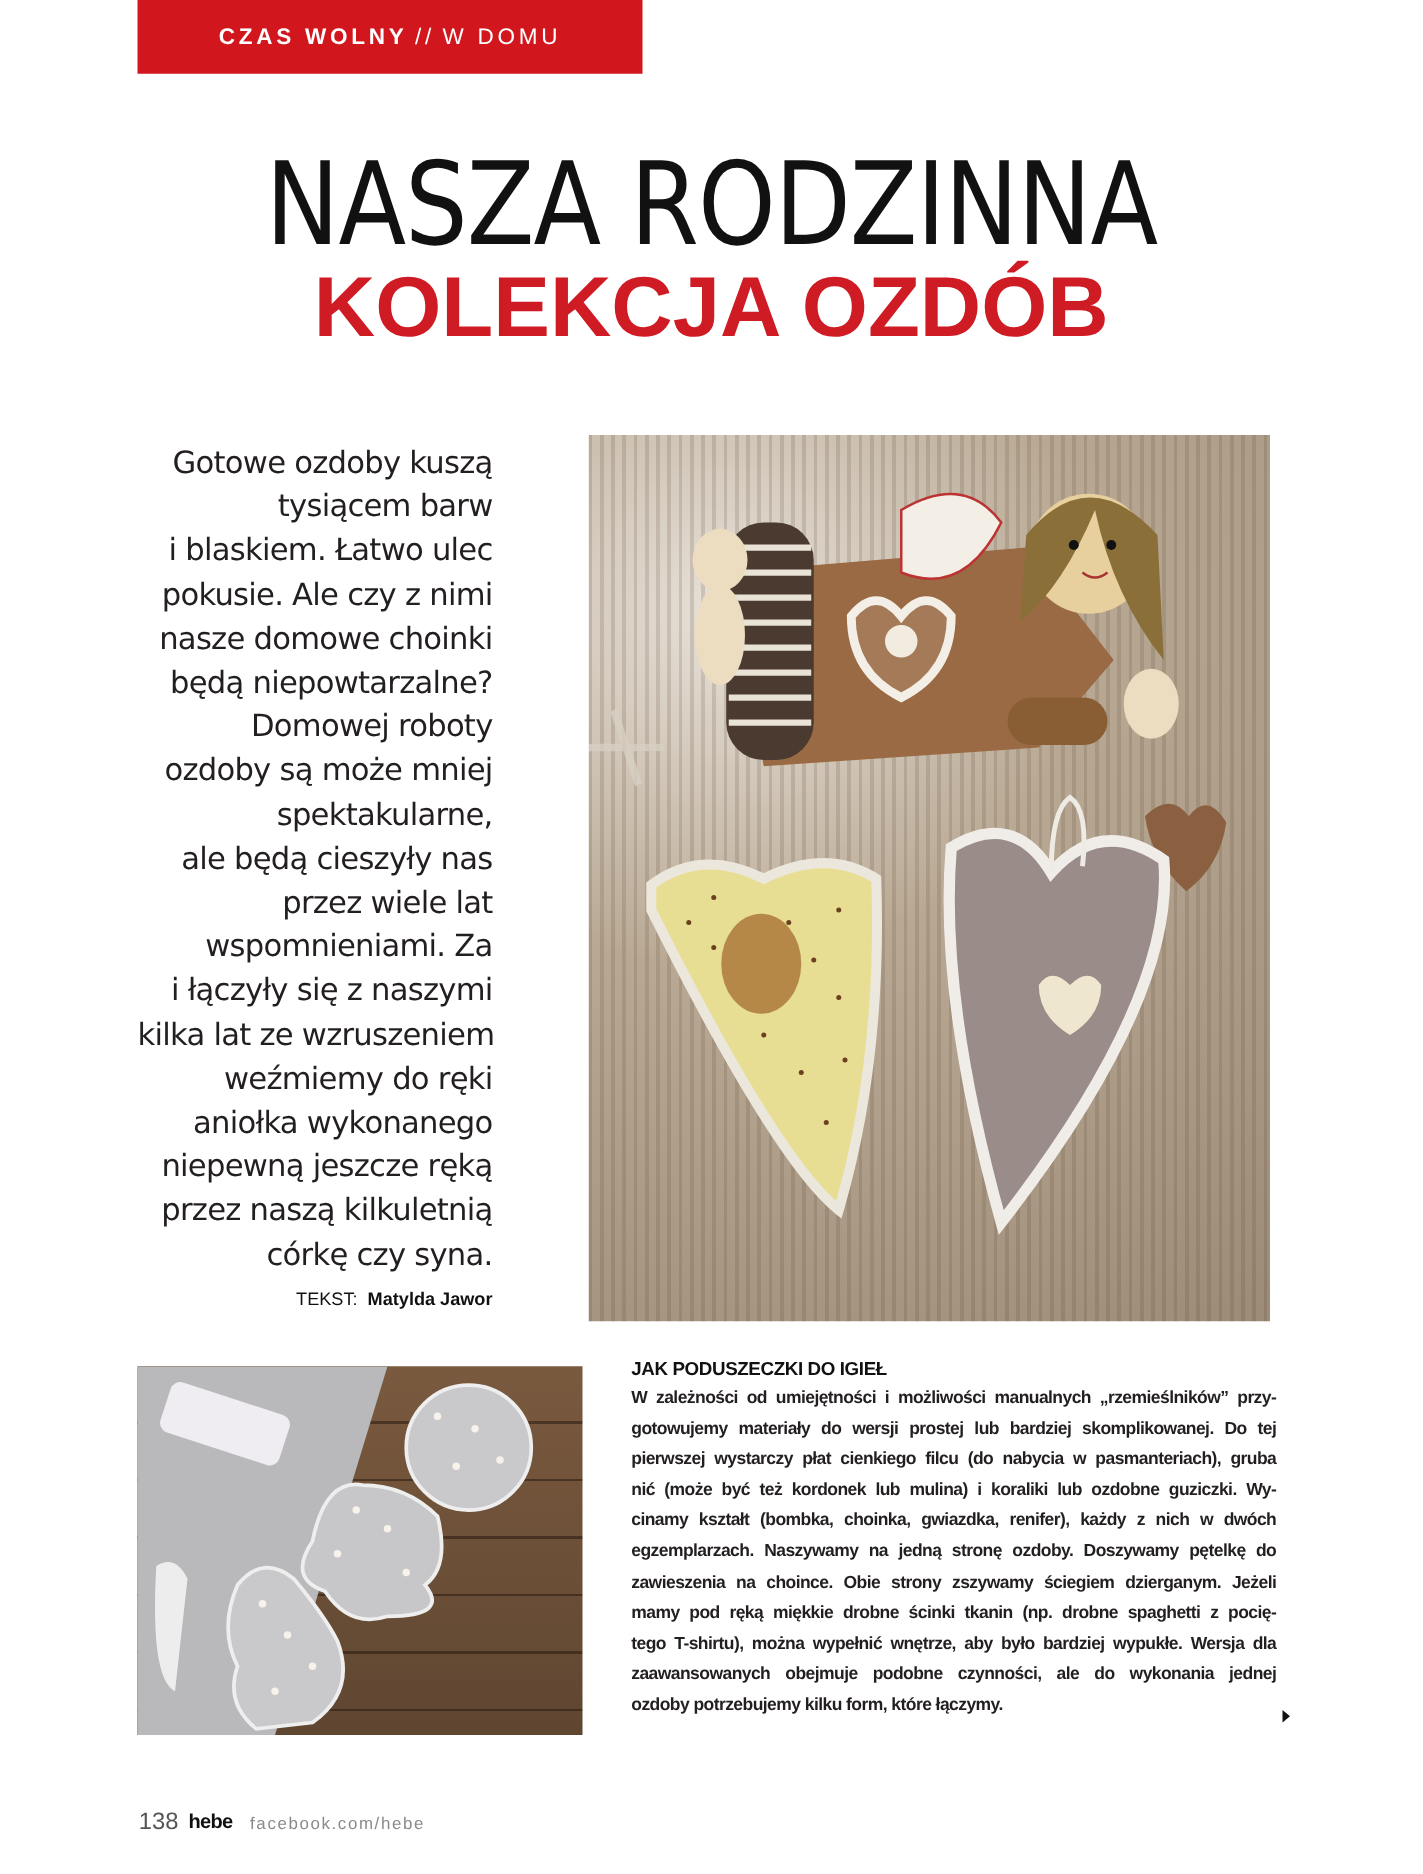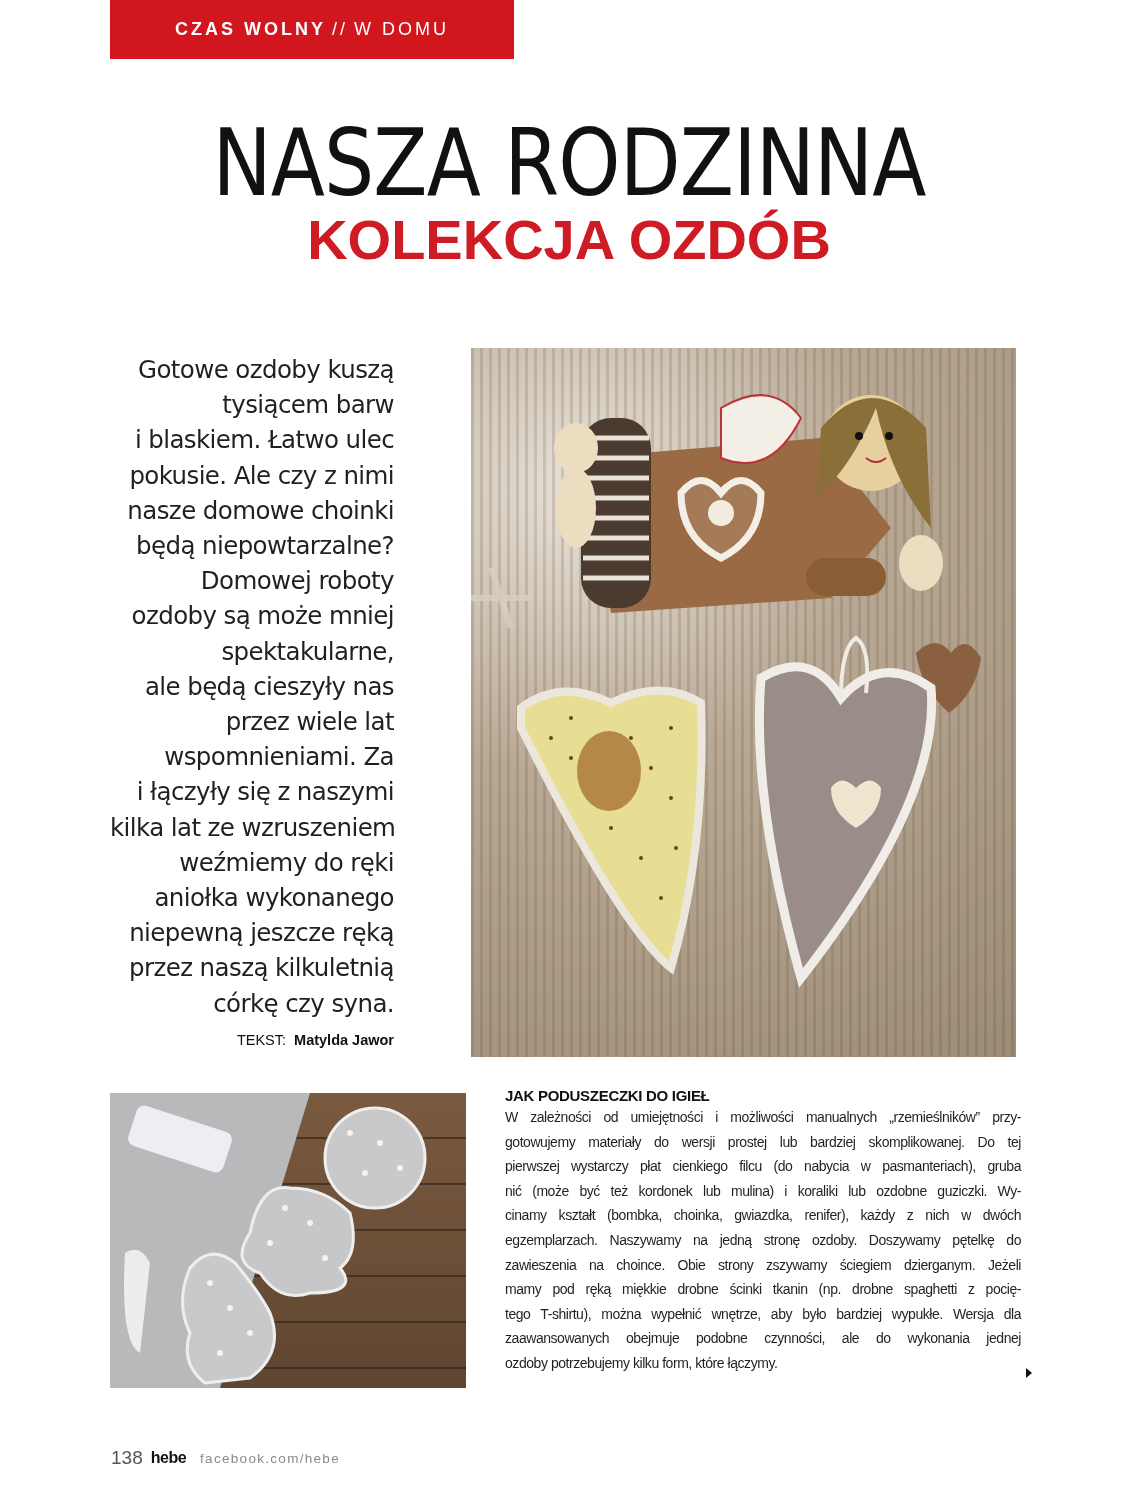--- a/index.html
+++ b/index.html
@@ -14,21 +14,21 @@
   }
   .section-banner .strong { font-weight: bold; }
   .section-banner .sep { margin: 0 6px; font-weight: normal; }
   .title-1 {
     position: absolute; left: 0; width: 1138px; top: 118px; text-align: center;
     font-size: 92px; font-weight: normal; color: #111; letter-spacing: -1px; line-height: 1;
     font-family: "DejaVu Sans", sans-serif; transform: scaleX(0.86);
   }
   .title-2 {
     position: absolute; left: 0; width: 1138px; top: 212px; text-align: center;
-    font-size: 56px; font-weight: bold; color: #cf1b24; line-height: 1; letter-spacing: 0px;
+    font-size: 68px; font-weight: bold; color: #cf1b24; line-height: 1; letter-spacing: 0px;
     font-family: "Liberation Sans", sans-serif;
   }
   .lead {
     position: absolute; left: 110px; top: 352px; width: 284px; text-align: right;
     font-size: 24.5px; line-height: 35.2px; color: #231f20; font-family: "DejaVu Sans", sans-serif;
     letter-spacing: -0.6px;
   }
   .lead div { white-space: nowrap; }
   .byline {
     position: absolute; left: 110px; top: 1032px; width: 284px; text-align: right;
@@ -54,21 +54,21 @@
     clip-path: polygon(0 0, 100% 0, 55% 100%, 0 100%);
   }
   .box-title {
     position: absolute; left: 505px; top: 1087px; font-size: 15px; font-weight: bold; color: #111;
     letter-spacing: -0.3px;
   }
   .box-body {
     position: absolute; left: 505px; top: 1105px; width: 516px;
     font-size: 14px; line-height: 24.6px; color: #231f20; letter-spacing: -0.45px;
   }
-  .box-body div { white-space: nowrap; text-align: justify; text-align-last: justify; }
+  .box-body div { white-space: nowrap; text-align: justify; text-align-last: justify; font-weight: bold; }
   .box-body div.last { text-align-last: left; }
   .arrow {
     position: absolute; left: 1026px; top: 1368px; width: 0; height: 0;
     border-top: 5px solid transparent; border-bottom: 5px solid transparent; border-left: 6px solid #111;
   }
   .footer { position: absolute; left: 111px; top: 1447px; display: flex; align-items: center; gap: 8px; }
   .footer .page { font-size: 19px; color: #555; font-weight: normal; }
   .footer .brand { font-size: 16px; color: #111; font-weight: bold; letter-spacing: -0.5px; }
   .footer .link { font-size: 13.5px; color: #8a8a8a; letter-spacing: 1.3px; margin-left: 6px; }
 </style>

